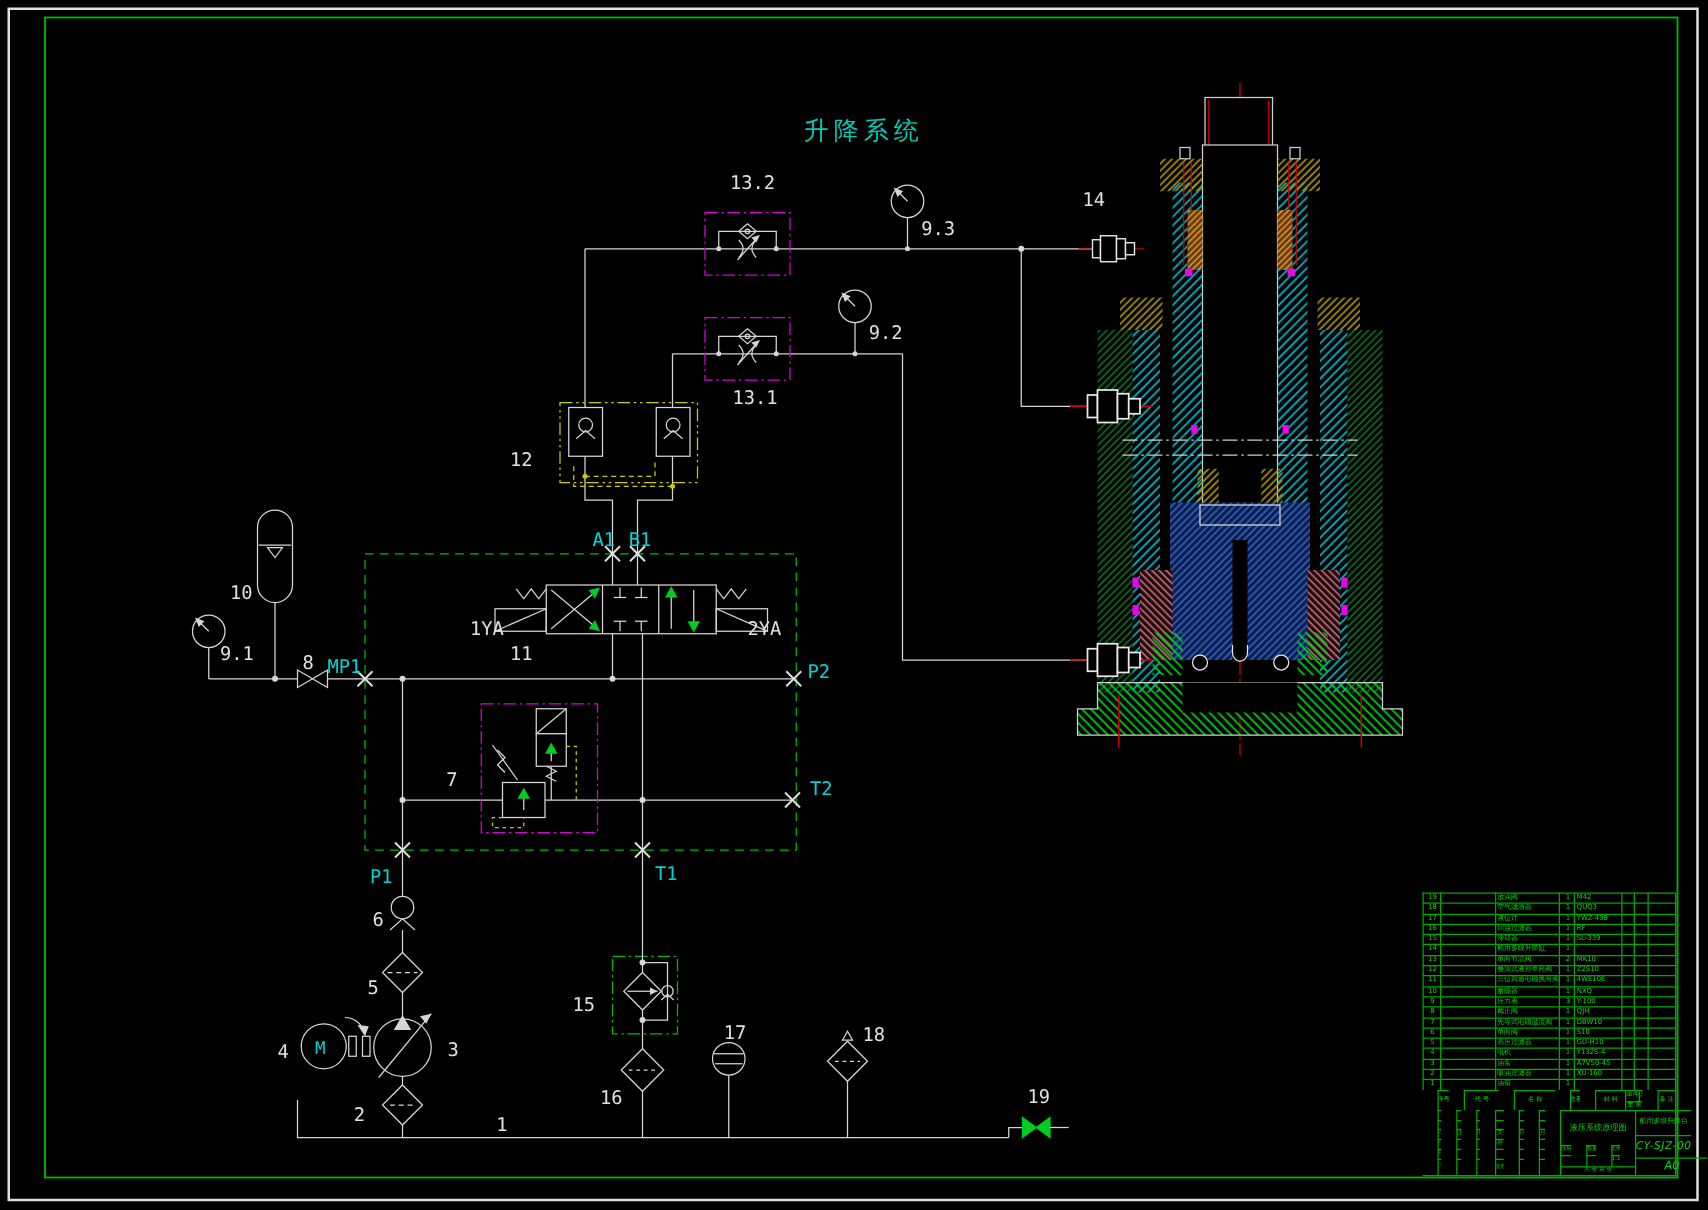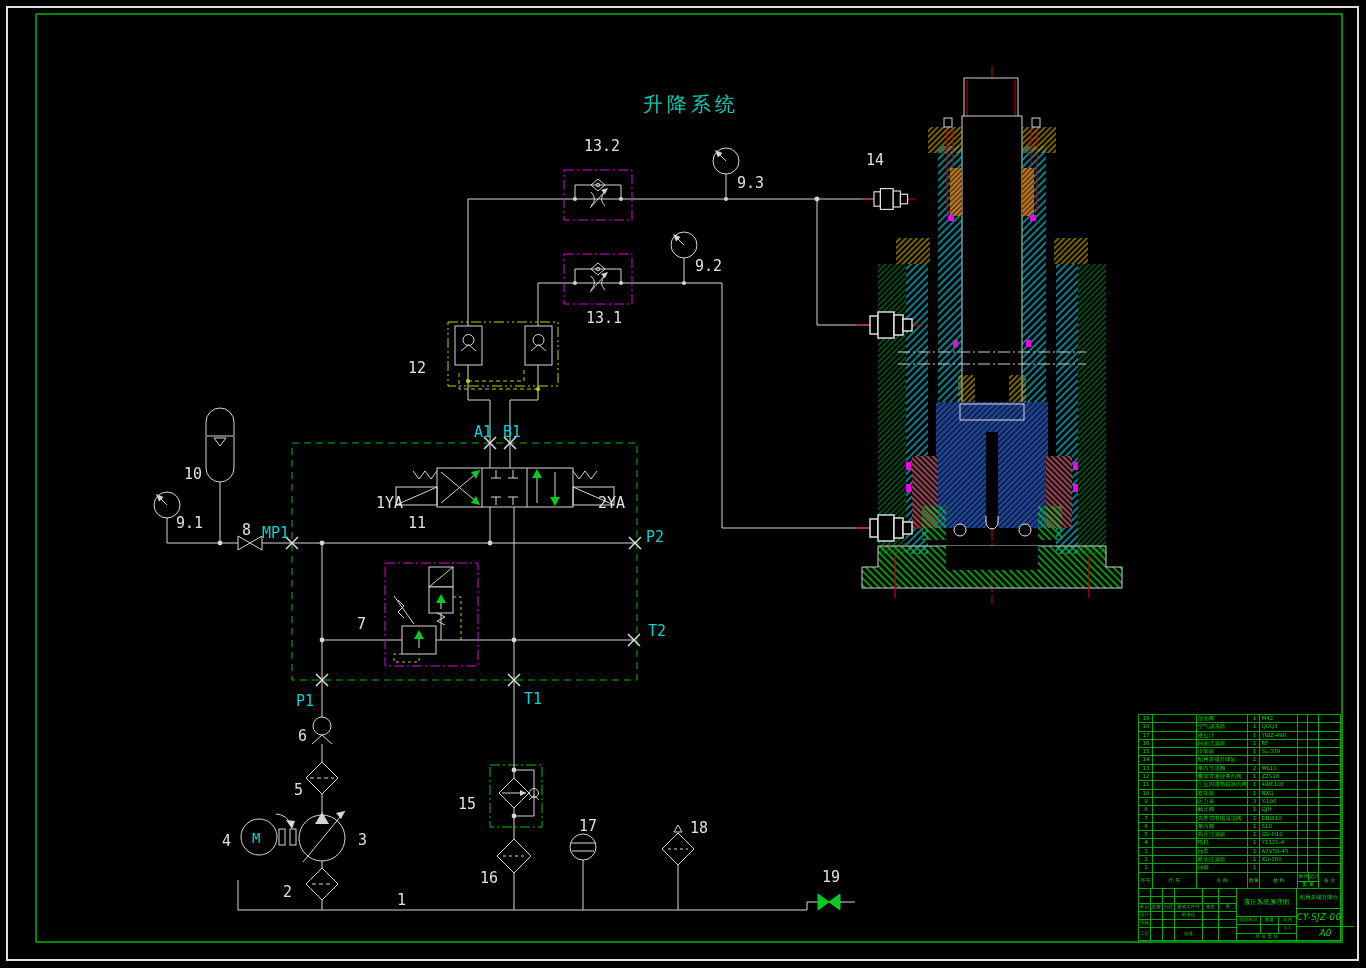--- a/index.html
+++ b/index.html
@@ -7,21 +7,21 @@
           font-family:"DejaVu Sans",sans-serif;}
   svg text{font-family:"DejaVu Sans Mono","DejaVu Sans",monospace;}
 
   
   .plist{position:absolute;left:1138px;top:714px;width:203px;height:227px;
          color:#00dd00;font-size:5.5px;line-height:1;
          border-right:1px solid #00a800;border-bottom:1px solid #00a800;box-sizing:border-box;}
   .prow{display:flex;height:8.3px;}
   .c{border-left:1px solid #00a800;border-top:1px solid #00a800;box-sizing:border-box;
      overflow:hidden;white-space:nowrap;padding-top:1px;padding-left:1px;}
-  .cc{display:flex;align-items:center;justify-content:center;padding:0;text-align:center;}
+  .cc{display:flex;align-items:center;justify-content:center;padding:0;text-align:center;margin-left:12px;}
   .w-no{width:14px;text-align:center}.w-code{width:44px}.w-name{width:52px}
   .w-qty{width:12px;text-align:center}.w-mat{width:38px}
   .w-unit{width:10px}.w-tot{width:11px}.w-rem{width:22px}
   .phead{display:flex;height:16px;font-size:5px;}
   .wblk{width:21px;display:flex;flex-direction:column;padding:0;}
   .wtop{display:flex;height:8px;}
   .wtop span{flex:1;border-left:1px solid #00a800;display:flex;align-items:center;justify-content:center;}
   .wtop span:first-child{border-left:none;}
   .wbot{flex:1;border-top:1px solid #00a800;display:flex;align-items:center;justify-content:center;}
   .tblock{display:flex;height:53px;font-size:4.5px;}

